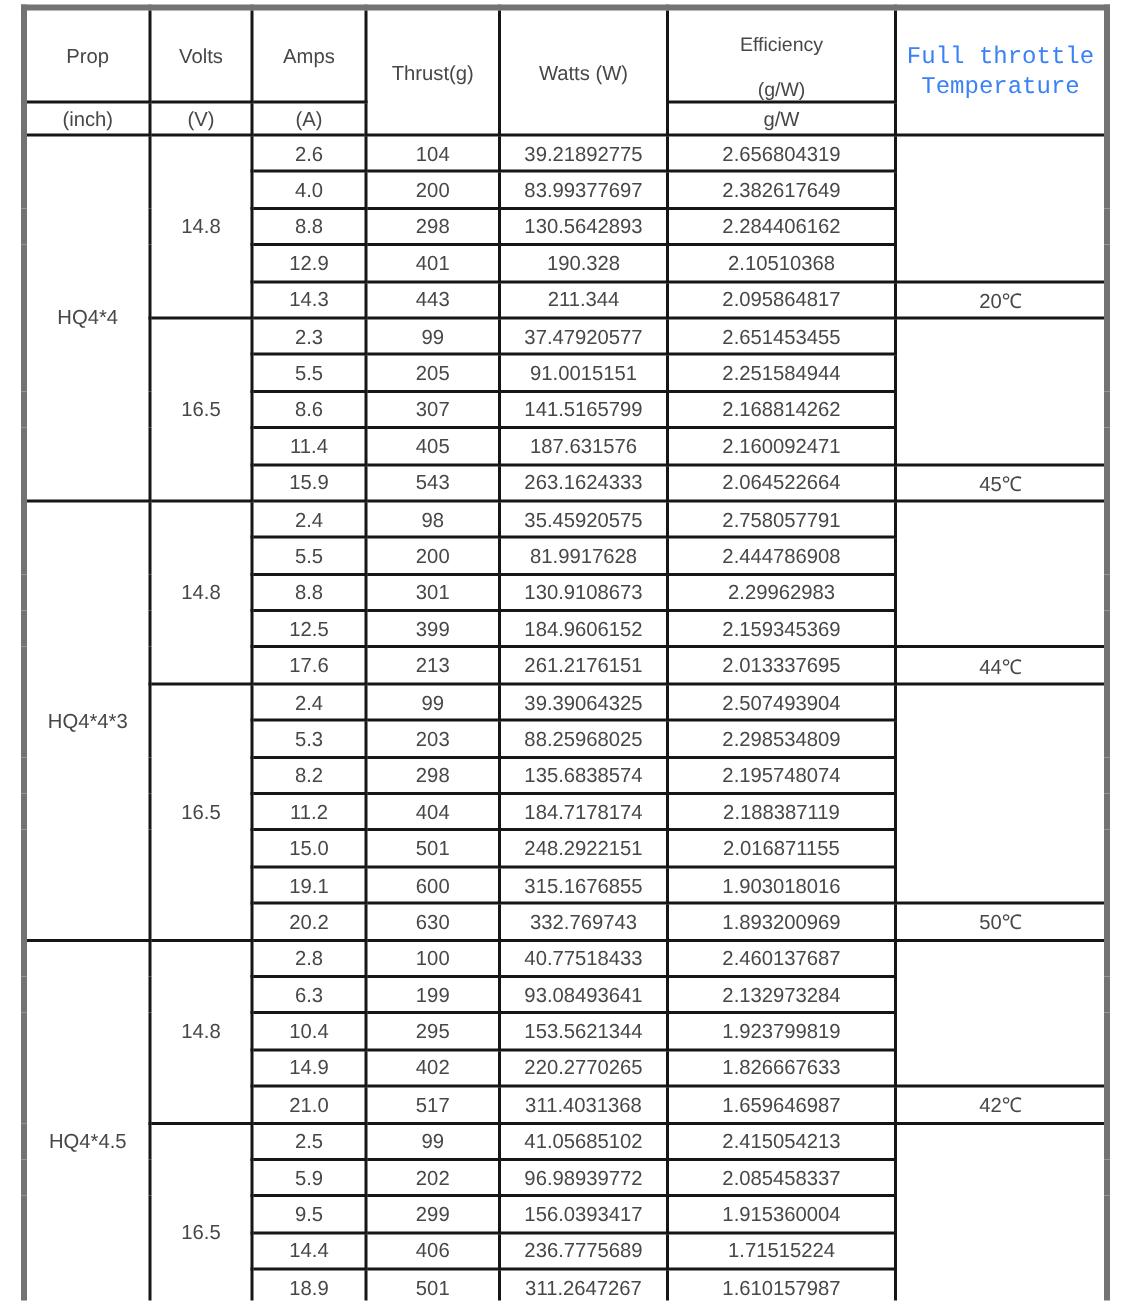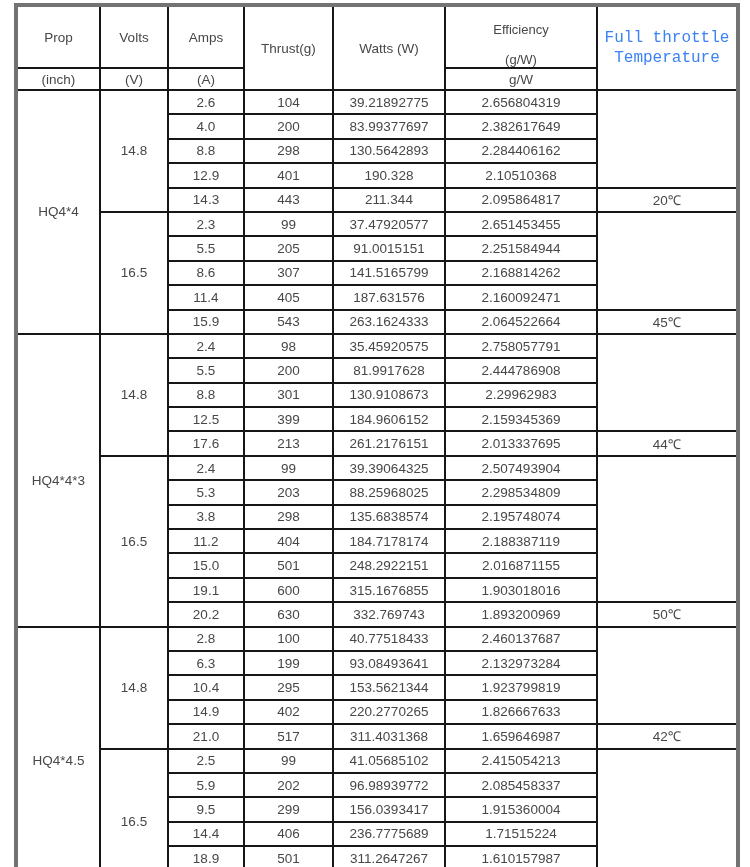--- a/index.html
+++ b/index.html
@@ -186,21 +186,21 @@
         <td>2.507493904</td>
         <td rowspan="6"></td>
       </tr>
       <tr>
         <td>5.3</td>
         <td>203</td>
         <td>88.25968025</td>
         <td>2.298534809</td>
       </tr>
       <tr>
-        <td>3.8</td>
+        <td>8.2</td>
         <td>298</td>
         <td>135.6838574</td>
         <td>2.195748074</td>
       </tr>
       <tr>
         <td>11.2</td>
         <td>404</td>
         <td>184.7178174</td>
         <td>2.188387119</td>
       </tr>

